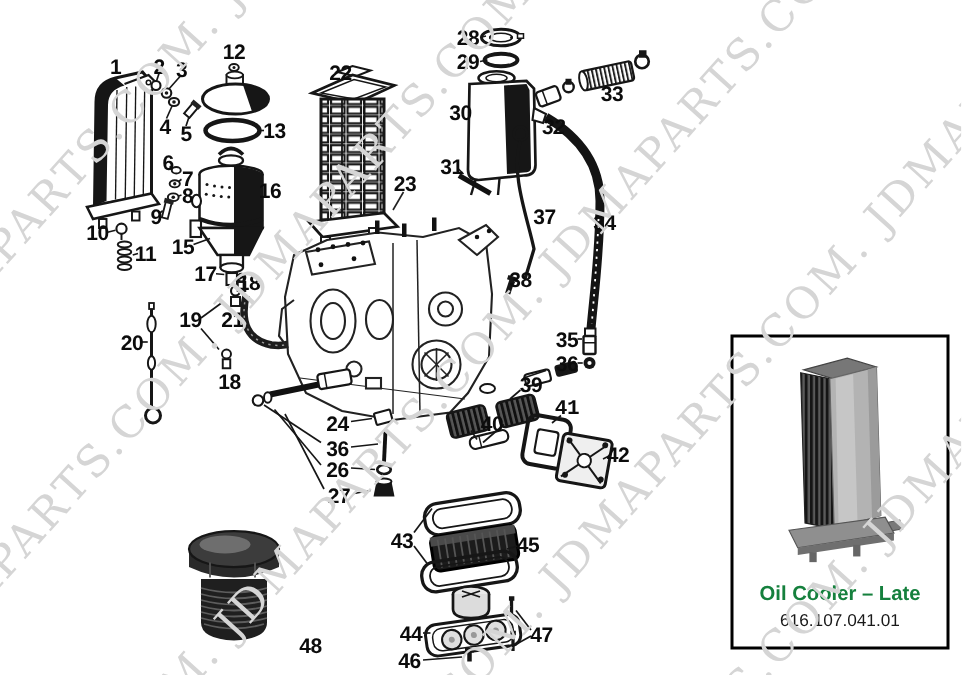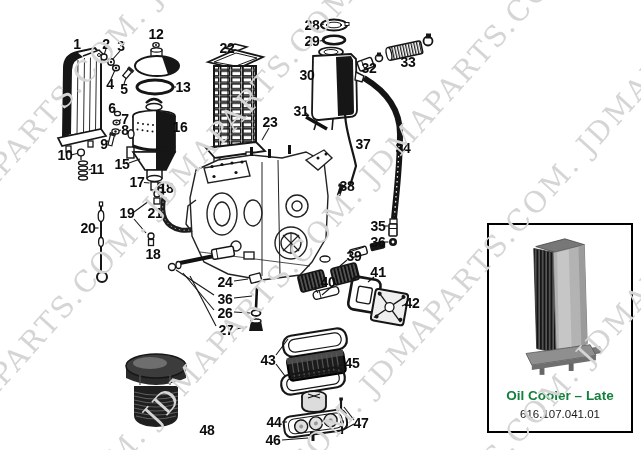--- a/index.html
+++ b/index.html
@@ -415,21 +415,21 @@
       <span class="plabel" style="left: 227px; top: 48px;">22</span>
       <span class="plabel" style="left: 270px; top: 122px;">23</span>
       <span class="plabel" style="left: 225px; top: 282px;">24</span>
       <span class="plabel" style="left: 225px; top: 299px;">36</span>
       <span class="plabel" style="left: 225px; top: 313px;">26</span>
       <span class="plabel" style="left: 226px; top: 330px; text-align: right;">27</span>
       <span class="plabel" style="left: 312px; top: 25px;">28</span>
       <span class="plabel" style="left: 312px; top: 41px;">29</span>
       <span class="plabel" style="left: 307px; top: 75px;">30</span>
       <span class="plabel" style="left: 301px; top: 111px;">31</span>
-      <span class="plabel" style="left: 369px; top: 68px;">32</span>
+      <span class="plabel" style="left: 369px; top: 84px; font-style: italic;">32</span>
       <span class="plabel" style="left: 408px; top: 62px;">33</span>
       <span class="plabel" style="left: 403px; top: 148px;">34</span>
       <span class="plabel" style="left: 378px; top: 226px;">35</span>
       <span class="plabel" style="left: 378px; top: 242px;">36</span>
       <span class="plabel" style="left: 363px; top: 144px;">37</span>
       <span class="plabel" style="left: 347px; top: 186px;">38</span>
       <span class="plabel" style="left: 354px; top: 256px;">39</span>
       <span class="plabel" style="left: 315px; top: 282px; margin-left: 13px;">40</span>
       <span class="plabel" style="left: 378px; top: 273px; font-family: Liberation Mono, monospace;">41</span>
       <span class="plabel" style="left: 412px; top: 303px;">42</span>

